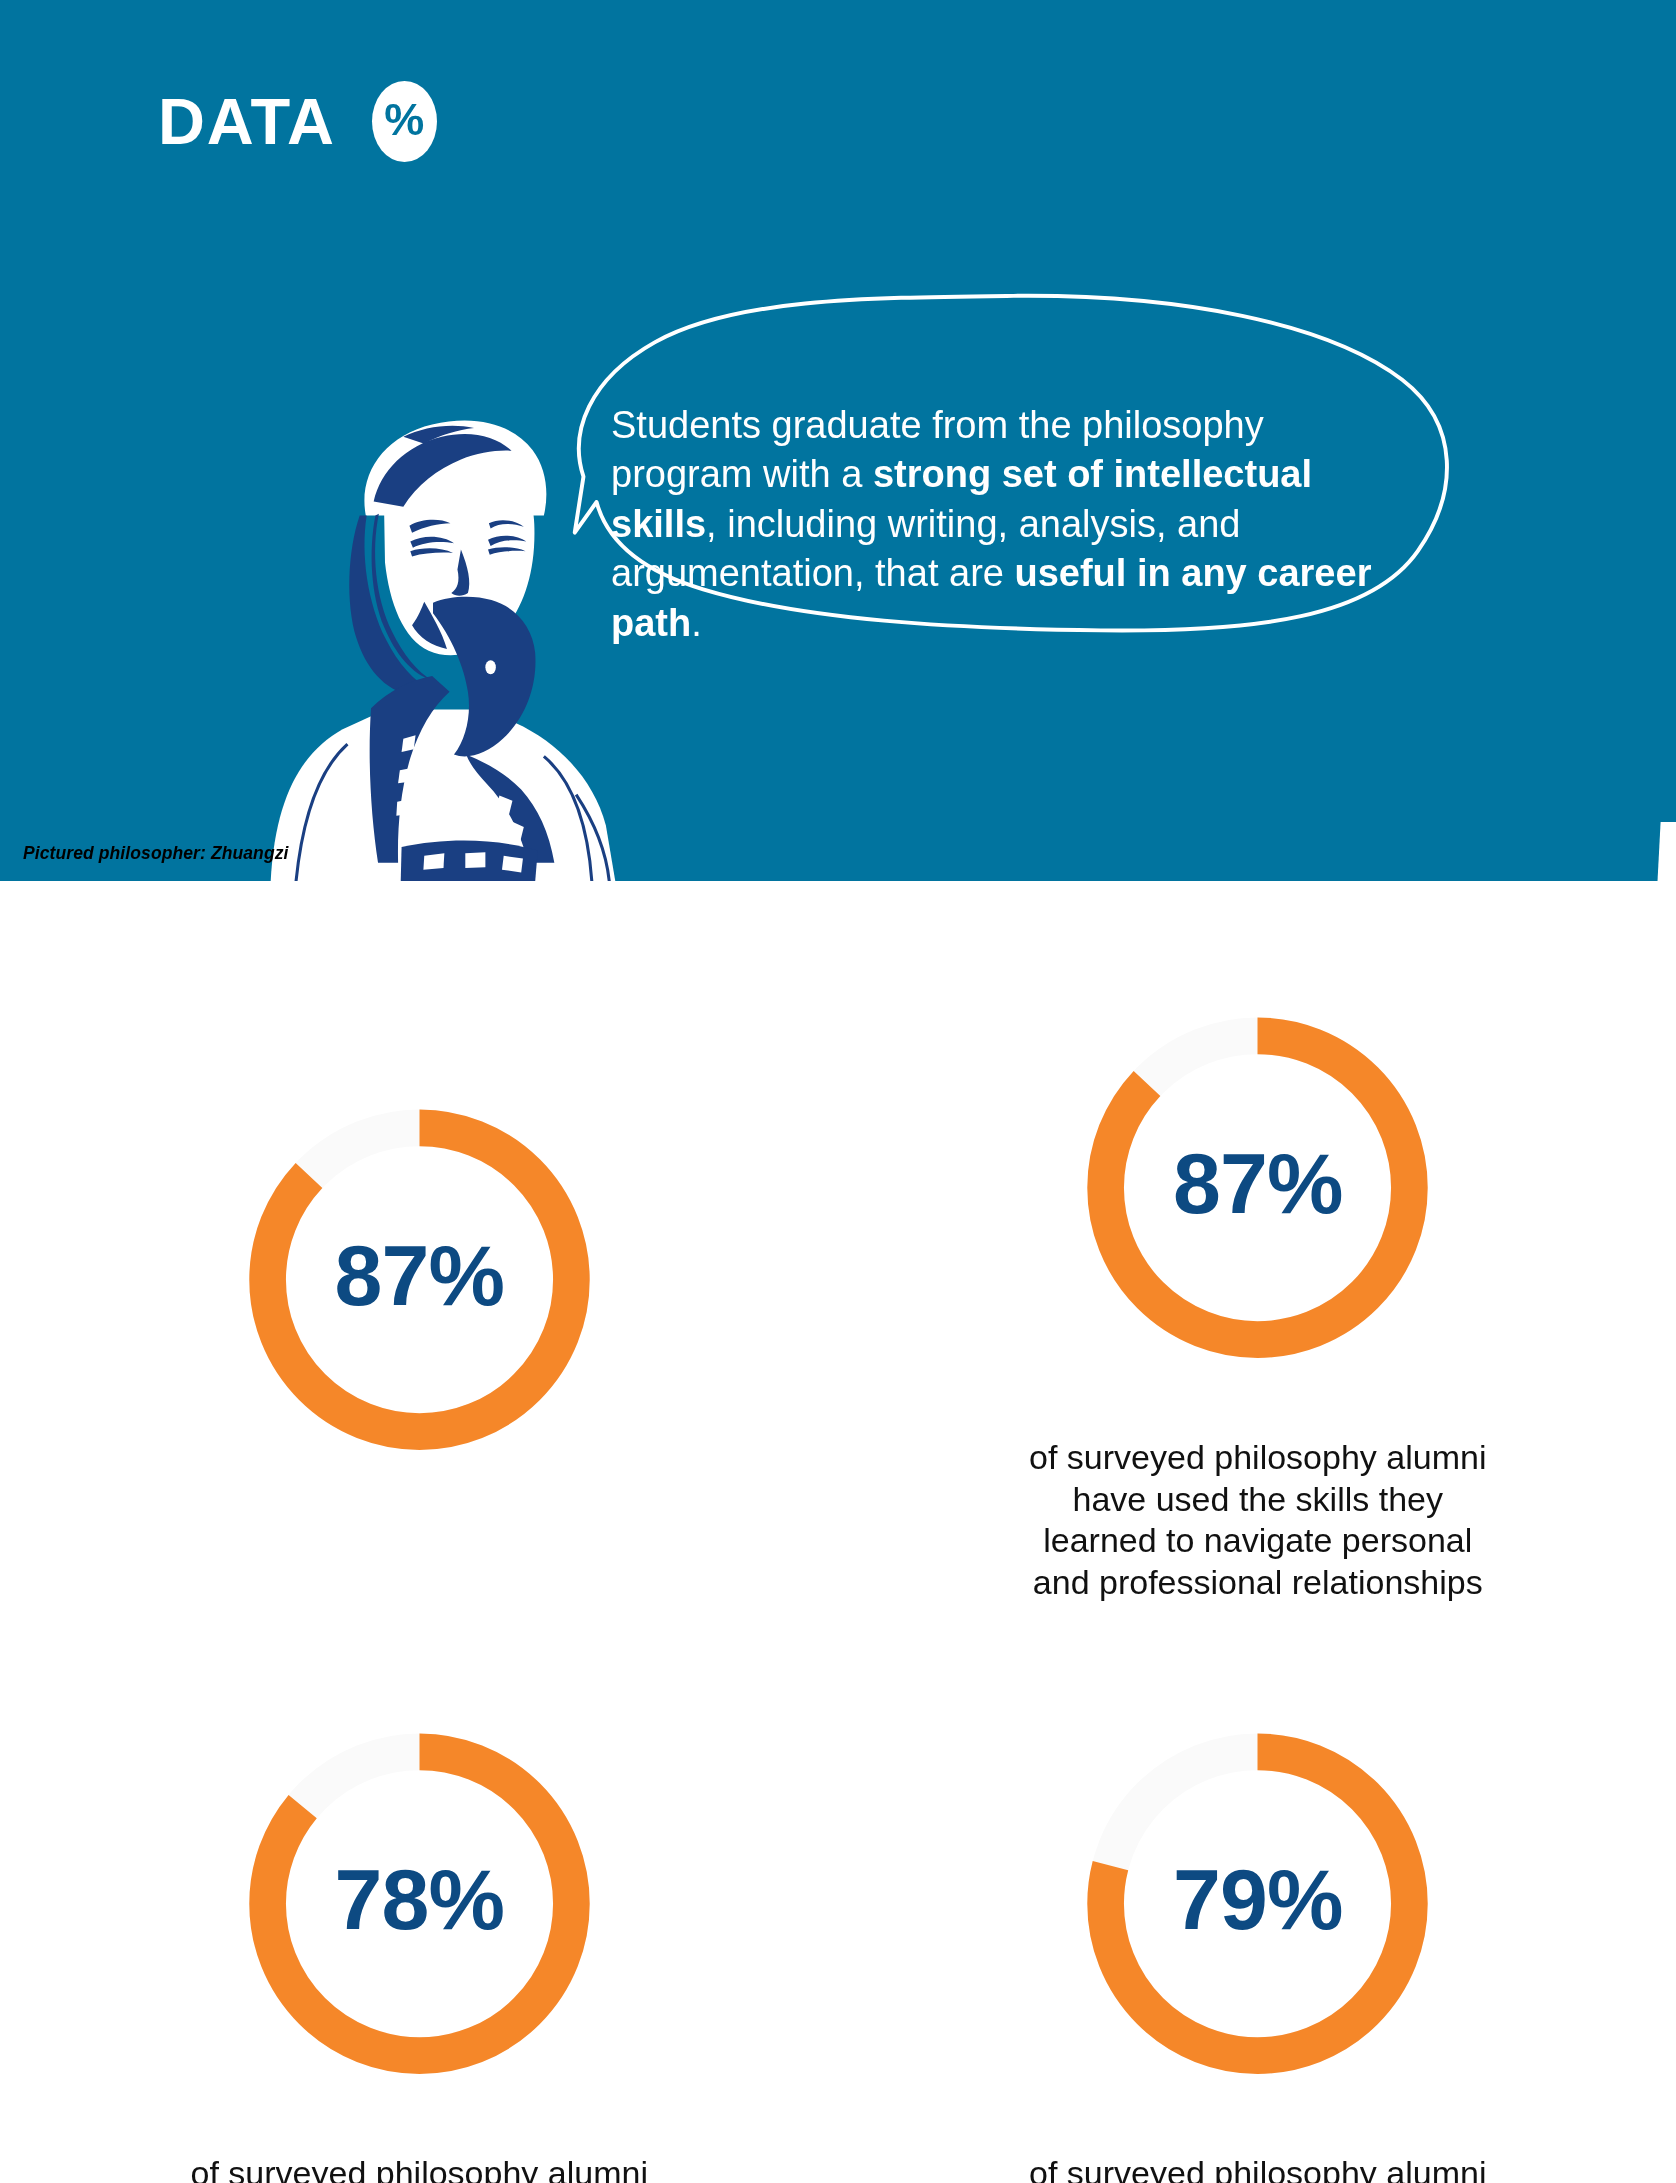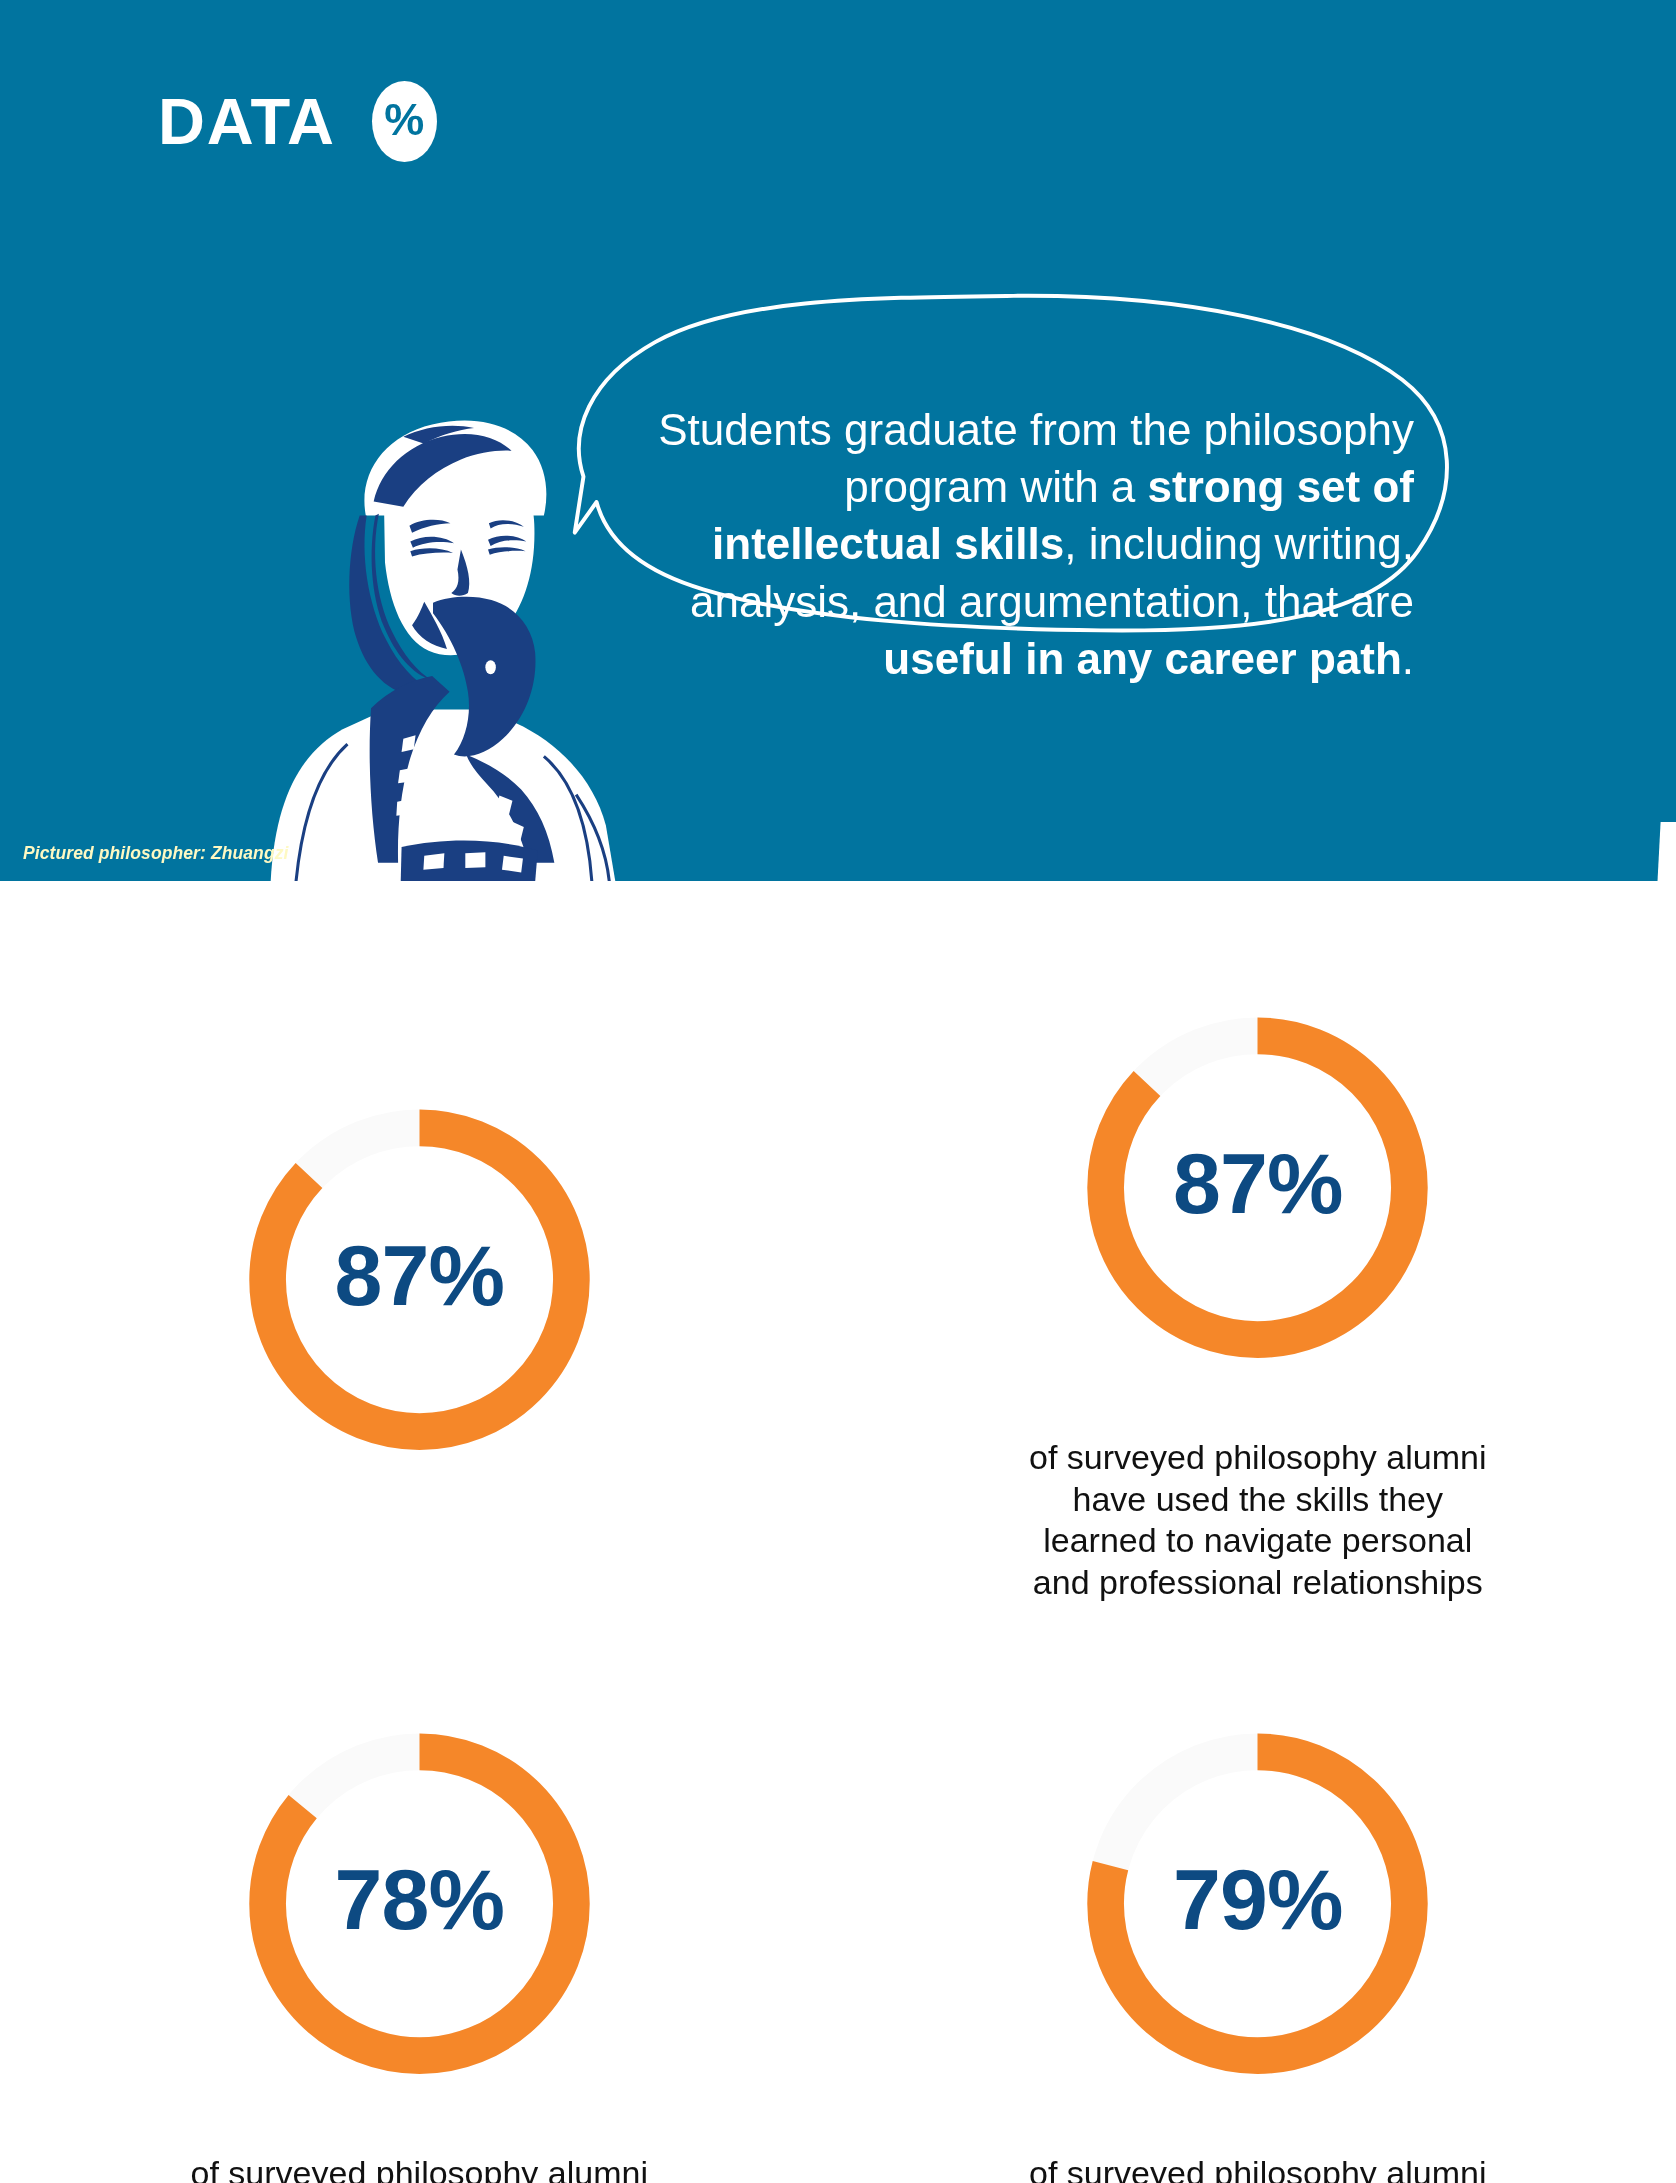--- a/index.html
+++ b/index.html
@@ -59,21 +59,21 @@
   #philosopher {
     position: absolute;
     left: 227px; top: 384px;
     width: 419px; height: 498px;
   }
   #philosopher svg { display: block; width: 100%; height: 100%; }
 
   #philosopher-caption {
     position: absolute;
     left: 23px; top: 843px;
-    color: #fef9c3;
+    color: #000000;
     font-size: 17.5px;
     font-weight: bold;
     font-style: italic;
     letter-spacing: 0.1px;
     white-space: nowrap;
   }
 
   
   #speech-bubble {
     position: absolute;
@@ -82,23 +82,23 @@
   }
   #speech-bubble svg {
     position: absolute; left: 0; top: 0;
     width: 100%; height: 100%;
     overflow: visible;
   }
   #bubble-text {
     position: absolute;
     left: 52px; top: 113px;
     width: 803px;
-    text-align: right;
+    text-align: left;
     color: #ffffff;
-    font-size: 44px;
+    font-size: 38px;
     line-height: 1.30;
     font-weight: 400;
   }
   #bubble-text b { font-weight: bold; }
 
   
   #stats-grid {
     position: absolute;
     left: 0; top: 952px;
     width: 1677px;

